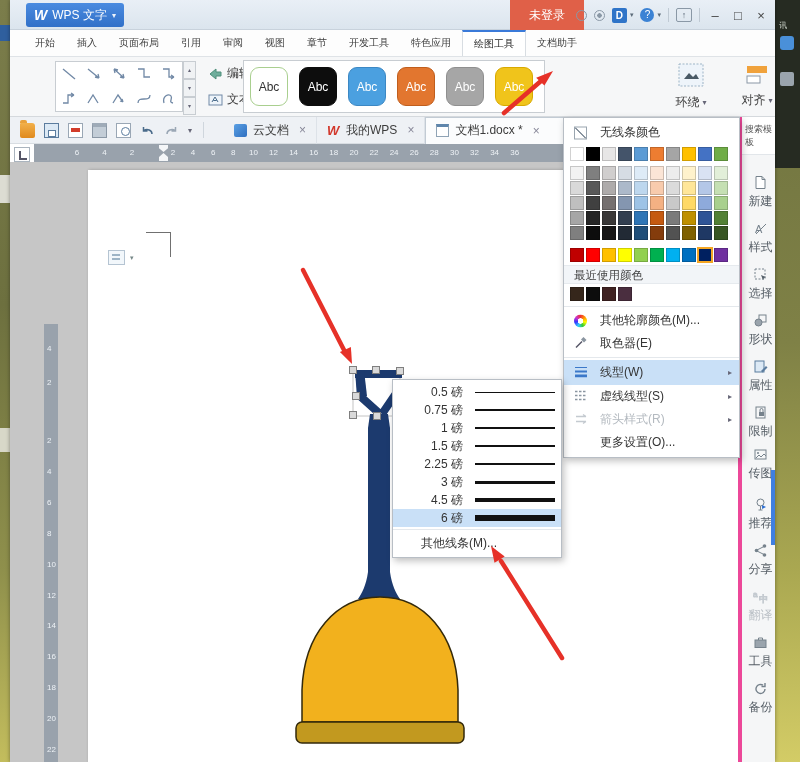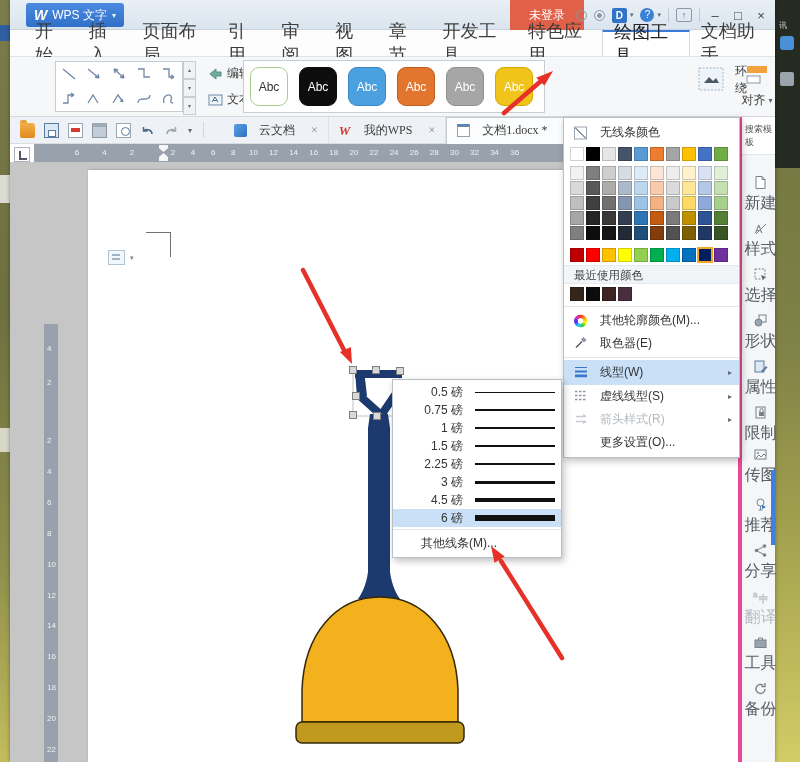--- a/index.html
+++ b/index.html
@@ -31,21 +31,21 @@
   .ring.dot{background:radial-gradient(circle,#8a98a6 0 2px,transparent 2.5px);}
   .dbox{width:15px;height:15px;background:#2f74c8;color:#fff;font-size:10px;font-weight:bold;border-radius:2px;text-align:center;line-height:15px;}
   .qmark{width:14px;height:14px;background:#3b82d4;color:#fff;border-radius:50%;font-size:10px;text-align:center;line-height:14px;}
   .tinycaret{font-size:7px;color:#5c6b7a;margin-left:-4px;}
   .vsep{width:1px;height:14px;background:#c0cad4;}
   .panelup{width:16px;height:14px;border:1px solid #8a98a6;font-size:9px;text-align:center;line-height:12px;color:#5c6b7a;border-radius:2px;}
   .wmin,.wmax,.wclose{font-size:13px;color:#444;width:16px;text-align:center;}
 
   
   .menubar{position:absolute;left:0;top:30px;width:765px;height:27px;background:#fdfdfd;border-bottom:1px solid #dfe3e7;display:flex;align-items:stretch;padding-left:14px;}
-  .mtab{padding:12px 11px;font-size:18px;color:#3c3c3c;display:flex;align-items:center;}
+  .mtab{padding:12px 11px;font-size:10px;color:#3c3c3c;display:flex;align-items:center;}
   .mtab.active{background:#fff;border-top:2px solid #3a7ad9;border-left:1px solid #d8dde2;border-right:1px solid #d8dde2;color:#222;}
 
   
   .ribbon{position:absolute;left:0;top:57px;width:765px;height:60px;background:#f6f7f8;border-bottom:1px solid #d5d9dd;}
   .shape-gallery{position:absolute;left:45px;top:4px;width:128px;height:51px;background:#fff;border:1px solid #c8cdd2;display:grid;grid-template-columns:repeat(5,1fr);}
   .sg-cell{display:flex;align-items:center;justify-content:center;}
   .sg-cell svg{stroke:#7189a6;fill:none;stroke-width:1.3;}
   .gallery-scroll{position:absolute;left:173px;top:4px;width:13px;height:51px;display:flex;flex-direction:column;}
   .gs-btn{flex:1;border:1px solid #c8cdd2;background:#f0f2f4;font-size:6px;color:#667;text-align:center;line-height:16px;}
   .rb-btn{position:absolute;display:flex;align-items:center;gap:4px;font-size:12px;color:#3c3c3c;}
@@ -67,21 +67,21 @@
   .qi-save::before{content:"";position:absolute;left:3px;top:6px;width:6px;height:5px;background:#fff;border:1px solid #5b7c9e;}
   .qi-pdf{background:#fff;border:1px solid #9aa7b5;}
   .qi-pdf::before{content:"";position:absolute;left:2px;top:4px;width:9px;height:4px;background:#d23c2a;}
   .qi-print{background:#c3cdd7;border:1px solid #8a97a5;border-top:4px solid #9fabb8;}
   .qi-prev{background:#fff;border:1px solid #9aa7b5;}
   .qi-prev::before{content:"";position:absolute;left:4px;top:3px;width:7px;height:7px;border:1.5px solid #5b7c9e;border-radius:50%;}
   .qi svg{position:absolute;left:0;top:0;}
   .qsep{width:1px;height:16px;background:#cfd6dd;margin:0 2px;}
   .qcaret{font-size:8px;color:#667;}
   .doc-tabs{display:flex;align-items:stretch;height:27px;margin-left:10px;}
-  .dtab{display:flex;align-items:center;gap:12px;padding:0 10px;font-size:12px;color:#3c3c3c;border-right:1px solid #dde2e8;font-family:Liberation Serif, serif;}
+  .dtab{display:flex;align-items:center;gap:6px;padding:0 10px;font-size:12px;color:#3c3c3c;border-right:1px solid #dde2e8;}
   .dtab.active{background:#fbfcfd;border:1px solid #c2cbd4;border-bottom:none;min-width:190px;}
   .dtclose{color:#889;font-size:12px;margin-left:4px;}
   .dticon{width:13px;height:13px;display:inline-block;flex:none;}
   .dticon.cloud-cube{background:linear-gradient(135deg,#5aa0e4,#2f6fc0);border-radius:2px;}
   .dticon.wps-w{color:#d2382c;font-weight:bold;font-style:italic;font-size:13px;line-height:13px;}
   .dticon.document{background:#fff;border:1px solid #8fa3b5;border-top:3px solid #5f86ac;}
 
   
   .corner-box{position:absolute;left:4px;top:147px;width:16px;height:15px;background:#fff;border:1px solid #aab4be;}
   .corner-box::before{content:"";position:absolute;left:4px;top:3px;width:6px;height:7px;border-left:2px solid #556;border-bottom:2px solid #556;}
@@ -98,21 +98,21 @@
   .paste-icon{position:absolute;left:20px;top:80px;width:17px;height:15px;background:#f2f7fb;border:1px solid #b5c4d2;}
   .paste-icon::before{content:"";position:absolute;left:3px;top:3px;width:8px;height:2px;background:#9db4c6;box-shadow:0 4px #9db4c6;}
   .paste-caret{position:absolute;left:42px;top:84px;font-size:7px;color:#788;}
   .corner-mark{position:absolute;left:58px;top:62px;width:25px;height:25px;border-top:1px solid #707070;border-right:1px solid #707070;}
 
   
   .sidebar{position:absolute;left:728px;top:117px;width:37px;height:645px;background:#f5f6f7;border-left:4px solid #ec4899;z-index:4;}
   .sb-search{padding:6px 2px 5px 3px;font-size:9px;color:#555;border-bottom:1px solid #e2e6ea;background:#fff;letter-spacing:0;}
   .sbitem{position:absolute;left:0;width:37px;text-align:center;cursor:default;}
   .sbicon{display:block;height:16px;}
-  .sblabel{display:block;font-size:16px;color:#565e66;margin-top:2px;}
+  .sblabel{display:block;font-size:12px;color:#565e66;margin-top:2px;}
   .sbitem.disabled .sblabel{color:#b8bec4;}
   .sbitem.disabled svg *{stroke:#c4cad0 !important;fill:none;}
   .sb-scroll{position:absolute;right:0;top:353px;width:4px;height:75px;background:#3f7fe0;}
   .sb-arrow{position:absolute;right:9px;top:385px;font-size:8px;color:#2e6fd0;}
 
   
   .menu{position:absolute;background:#fff;border:1px solid #b8bec5;box-shadow:2px 3px 7px rgba(0,0,0,.25);z-index:6;font-size:12px;color:#333;}
   .outline-menu{left:563px;top:117px;width:177px;padding:3px 0;}
   .mitem{position:relative;height:23px;display:flex;align-items:center;padding-left:36px;}
   .mitem .mic{position:absolute;left:10px;top:50%;transform:translateY(-50%);}
@@ -316,21 +316,21 @@
             <svg width="15" height="14">
               <rect x="2" y="4" width="8" height="8" fill="#7f9fd4" stroke="#5577b0"></rect>
               <path d="M2 4 l3 -2.5 h8 l-3 2.5 z" fill="#a8c0e8" stroke="#5577b0"></path>
               <path d="M10 12 l3 -2.5 v-8 l-3 2.5 z" fill="#93aede" stroke="#5577b0"></path>
             </svg>
           </span>
         <span>形状效果</span>
           <span class="caret">▾</span>
       </div>
 
-      <div class="rb-btn" style="left:688px;top:6px;width:42px;flex-direction:row;gap:11px;">
+      <div class="rb-btn" style="left:660px;top:6px;width:42px;flex-direction:column;gap:4px;">
         <span><svg width="26" height="24">
               <rect x="1" y="1" width="24" height="22" fill="#eef4fa" stroke="#9db4c6" stroke-dasharray="2 1.5"></rect>
               <path d="M6 16 l5 -6 4 4 3 -3 3 5 z" fill="#4a5a66"></path>
             </svg></span>
         <span style="display:flex;gap:3px;align-items:center;">
             <span>环绕</span>
             <span class="caret">▾</span>
           </span>
       </div>
       <div class="rb-btn" style="left:730px;top:6px;width:34px;flex-direction:column;gap:2px;">

